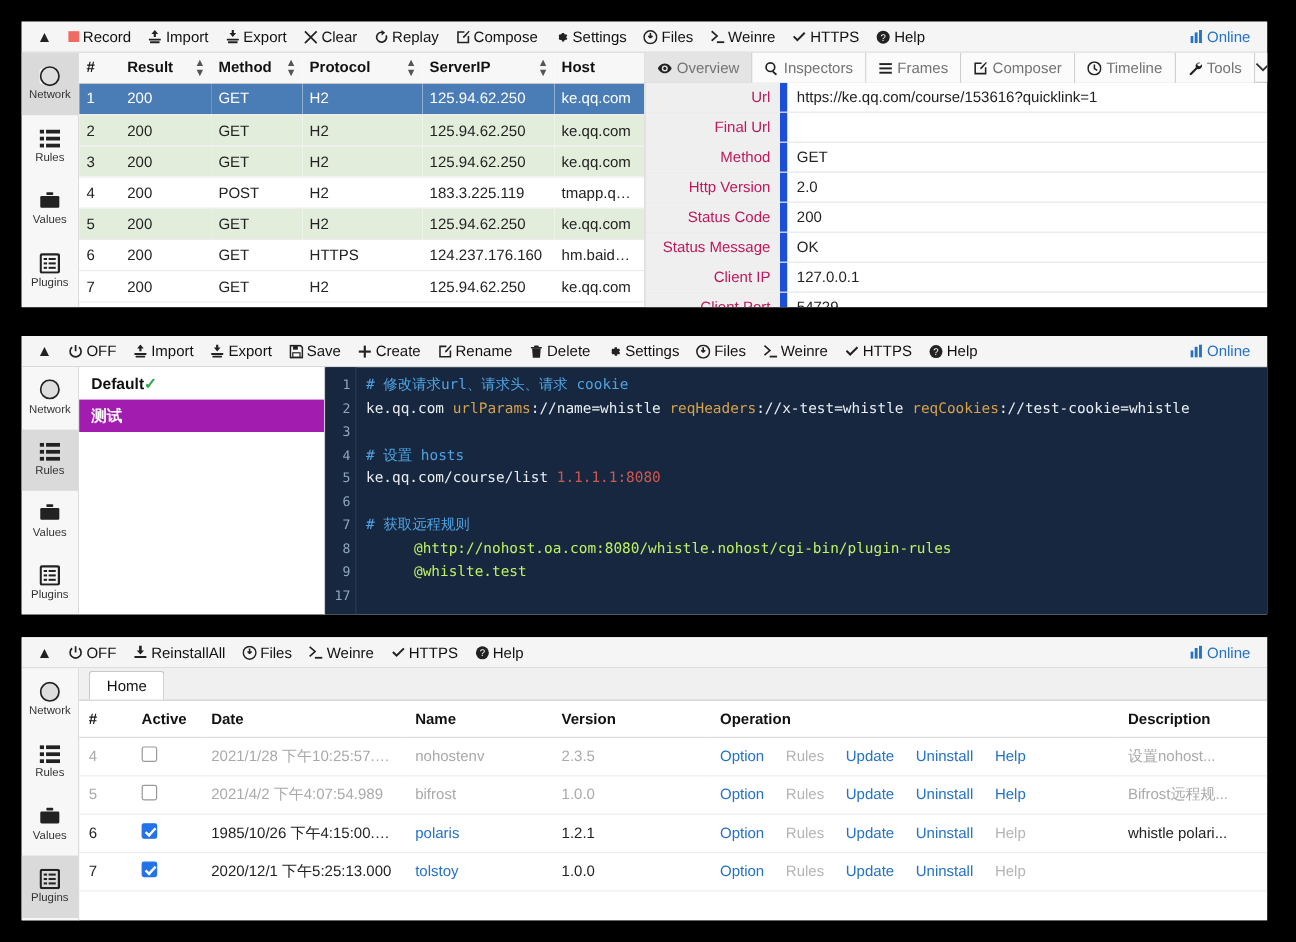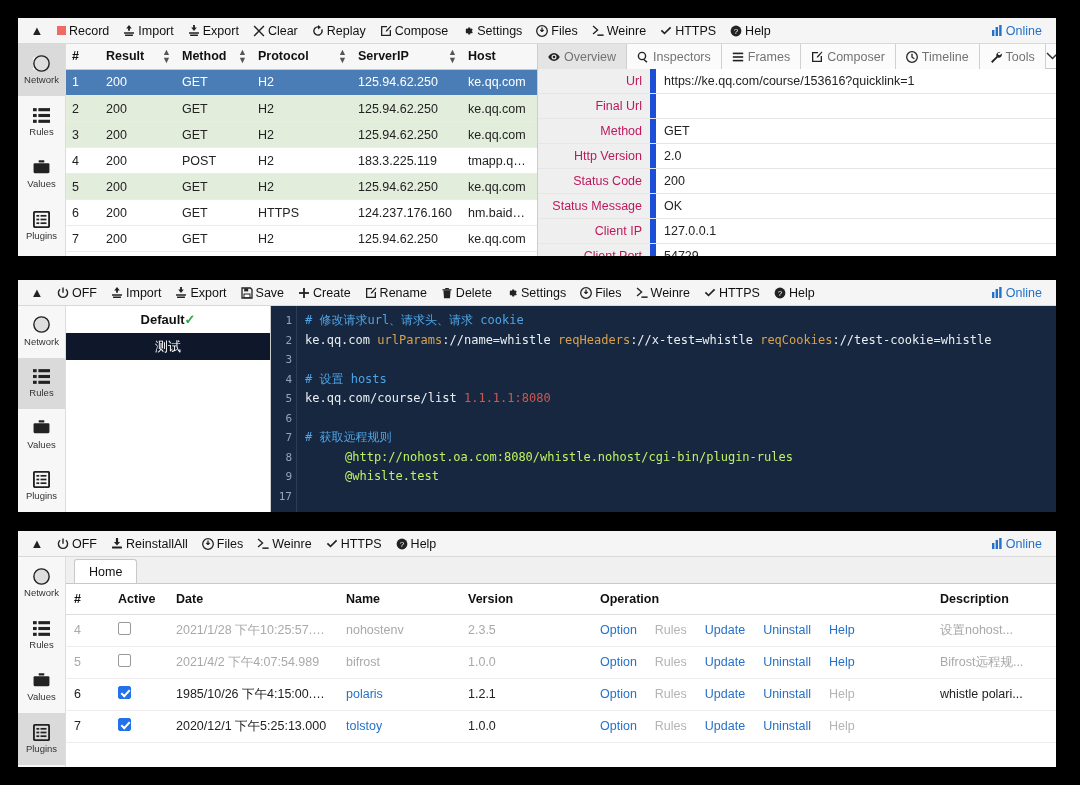--- a/index.html
+++ b/index.html
@@ -117,24 +117,24 @@
     width: 118px; flex: 0 0 118px; background: #efefef;
     display: flex; align-items: center; justify-content: flex-end;
     padding-right: 8px; color: #be185d; border-right: 6px solid #1d4ed8;
   }
   .ovw-val { flex: 1 1 auto; display: flex; align-items: center; padding-left: 8px; color: #222; overflow:hidden; white-space:nowrap; }
 
   
   .rules-wrap { flex: 1 1 auto; display: flex; min-width: 0; }
   .rules-list { width: 205px; flex: 0 0 205px; border-right: 1px solid #ccc; background: #fff; }
   .rule-item {
-    height: 27px; display: flex; align-items: center; justify-content: center;
+    height: 27px; display: flex; align-items: center; justify-content: flex-start;
     padding: 0 10px; font-size: 13px; color: #111; cursor: pointer; font-weight: bold;
   }
-  .rule-item.active { background: #0f172a; color: #fff; font-weight: normal; }
+  .rule-item.active { background: #a21caf; color: #fff; font-weight: bold; }
   .rule-check { color: #2aa84a; font-size: 13px; font-weight: bold; }
 
   .editor { flex: 1 1 auto; background: #16273f; display: flex; min-width: 0; overflow: hidden; }
   .gutter {
     width: 26px; flex: 0 0 26px; background: #16273f; color: #8fa6bf;
     font-family: "DejaVu Sans Mono", monospace; font-size: 11px;
     text-align: right; padding: 5px 4px 0 0; border-right: 1px solid #2b3d57;
     user-select: none;
   }
   .gutter div { height: 19.5px; line-height: 19.5px; }

